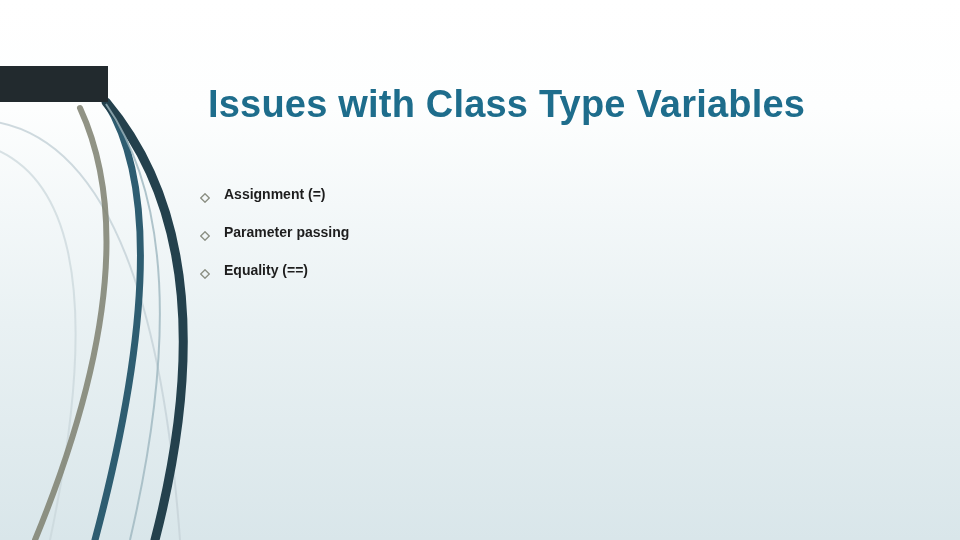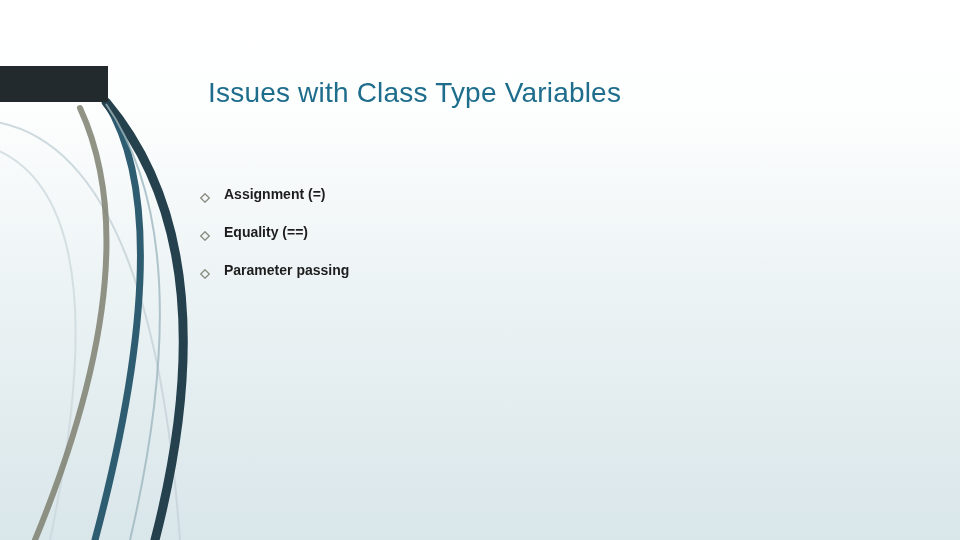--- a/index.html
+++ b/index.html
@@ -24,22 +24,22 @@
     width: 108px;
     height: 36px;
     background: #222a2e;
     z-index: 3;
   }
   
   .title {
     position: absolute;
     top: 58px;
     left: 208px;
-    font-size: 28px;
-    font-weight: 400;
+    font-size: 38px;
+    font-weight: 700;
     color: #1e6d8c;
     letter-spacing: 0.2px;
     z-index: 4;
   }
   
   .bullets {
     position: absolute;
     top: 184px;
     left: 200px;
     z-index: 4;
@@ -106,27 +106,27 @@
       </span>
       <span class="bullet-text">Assignment (=)</span>
     </div>
 
     <div class="bullet-row">
       <span class="bullet-icon">
         <svg viewBox="0 0 10 10" width="10" height="10">
           <rect x="2" y="2" width="6" height="6" transform="rotate(45 5 5)" fill="none" stroke="#8a8e82" stroke-width="1.3"></rect>
         </svg>
       </span>
-      <span class="bullet-text">Equality (==)</span>
+      <span class="bullet-text">Parameter passing</span>
     </div>
 
     <div class="bullet-row">
       <span class="bullet-icon">
         <svg viewBox="0 0 10 10" width="10" height="10">
           <rect x="2" y="2" width="6" height="6" transform="rotate(45 5 5)" fill="none" stroke="#8a8e82" stroke-width="1.3"></rect>
         </svg>
       </span>
-      <span class="bullet-text">Parameter passing</span>
+      <span class="bullet-text">Equality (==)</span>
     </div>
 
   </div>
 
 </div>
 
 </body></html>

